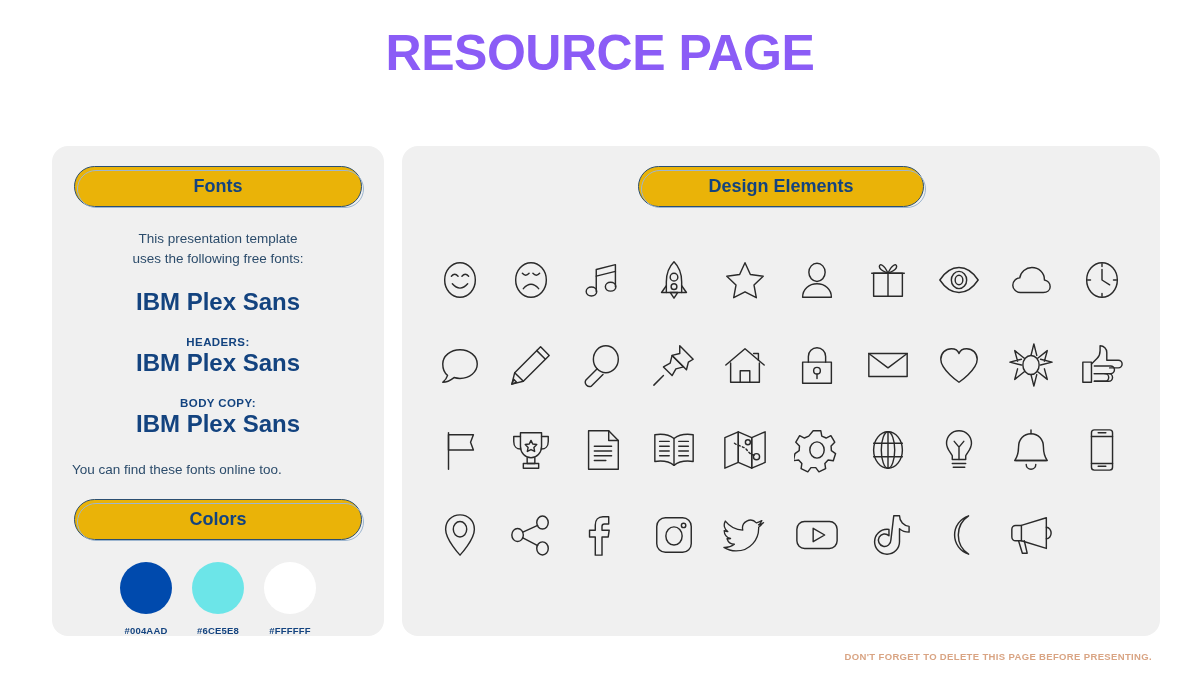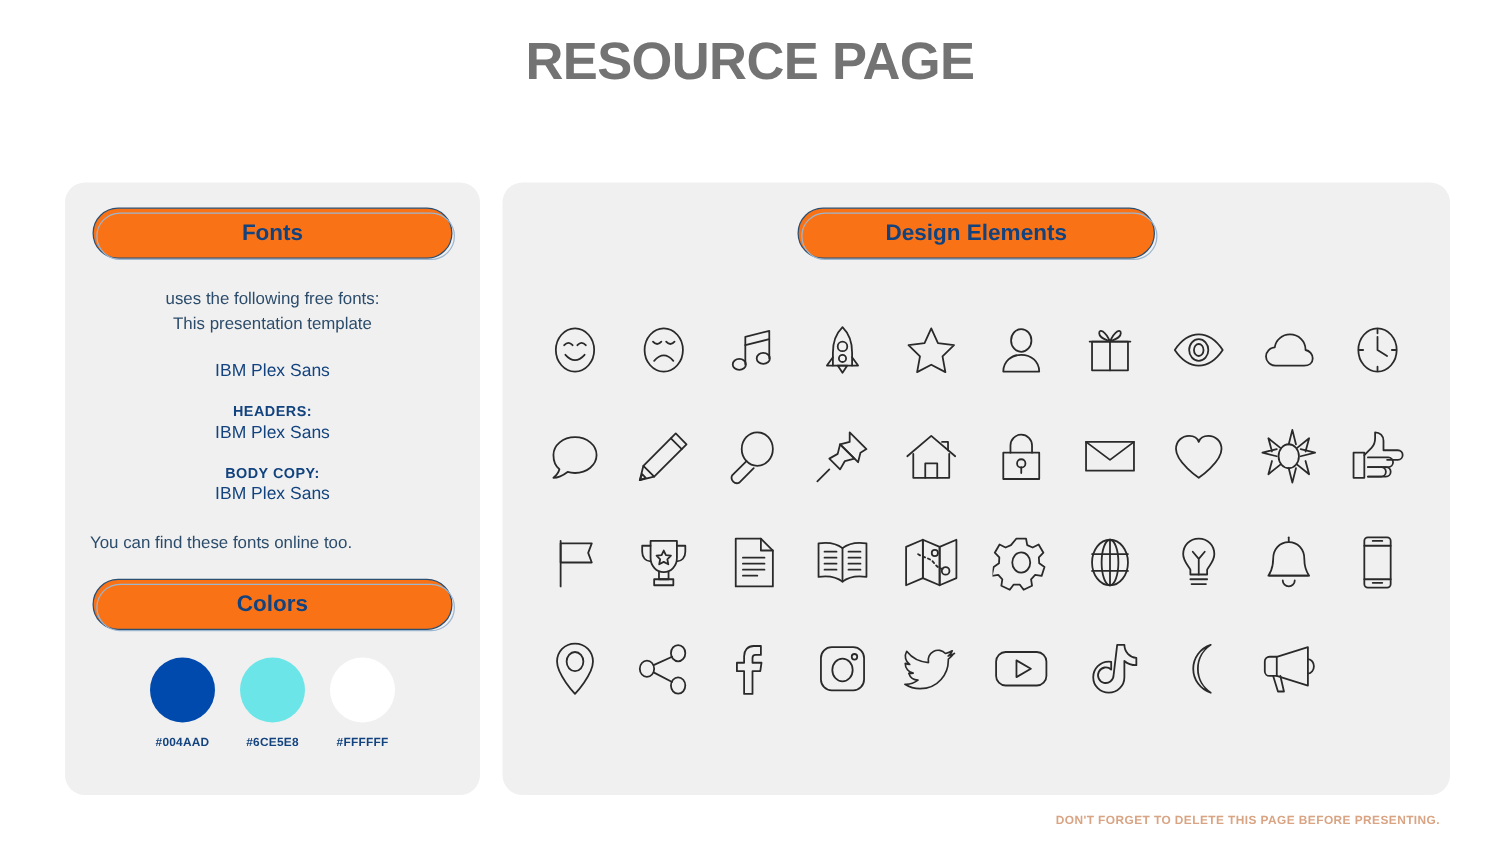--- a/index.html
+++ b/index.html
@@ -16,23 +16,23 @@
     position: relative;
   }
 
   
   #header {
     text-align: center;
     padding-top: 26px;
   }
 
   #page-title {
-    font-size: 42px;
+    font-size: 50px;
     font-weight: bold;
-    color: #737373;
+    color: #8b5cf6;
     letter-spacing: -0.5px;
     line-height: 1.1;
   }
 
   #page-subtitle {
     font-size: 17px;
     color: #2C4C6B;
     margin-top: 12px;
     font-weight: normal;
   }
@@ -67,21 +67,21 @@
 
   
   .pill {
     position: relative;
     border: 1.6px solid #2B4F72;
     border-radius: 22px;
     height: 41px;
     display: flex;
     align-items: center;
     justify-content: center;
-    background: #f97316;
+    background: #eab308;
   }
   .pill::after {
     content: "";
     position: absolute;
     left: 2px; right: -2.5px; top: 2.5px; bottom: -2px;
     border: 1.1px solid #9DB6D0;
     border-radius: 22px;
     pointer-events: none;
   }
   .pill-label {
@@ -111,22 +111,22 @@
     text-align: center;
     margin-top: 20px;
   }
   .font-role {
     font-size: 11.5px;
     font-weight: bold;
     color: #13437F;
     letter-spacing: 0.4px;
   }
   .font-name {
-    font-size: 14px;
-    font-weight: normal;
+    font-size: 24px;
+    font-weight: bold;
     color: #13437F;
     margin-top: 1px;
   }
 
   #fonts-footnote {
     text-align: left;
     color: #2C4C6B;
     font-size: 13.5px;
     margin-top: 24px;
   }
@@ -199,22 +199,22 @@
 
 <div id="panels">
 
   <div class="panel" id="fonts-panel">
 
     <div class="pill" id="fonts-pill">
       <span class="pill-label">Fonts</span>
     </div>
 
     <div id="fonts-intro">
+      <div>This presentation template</div>
       <div>uses the following free fonts:</div>
-      <div>This presentation template</div>
     </div>
 
     <div class="font-block">
       <div class="font-name">IBM Plex Sans</div>
     </div>
 
     <div class="font-block">
       <div class="font-role">HEADERS:</div>
       <div class="font-name">IBM Plex Sans</div>
     </div>

